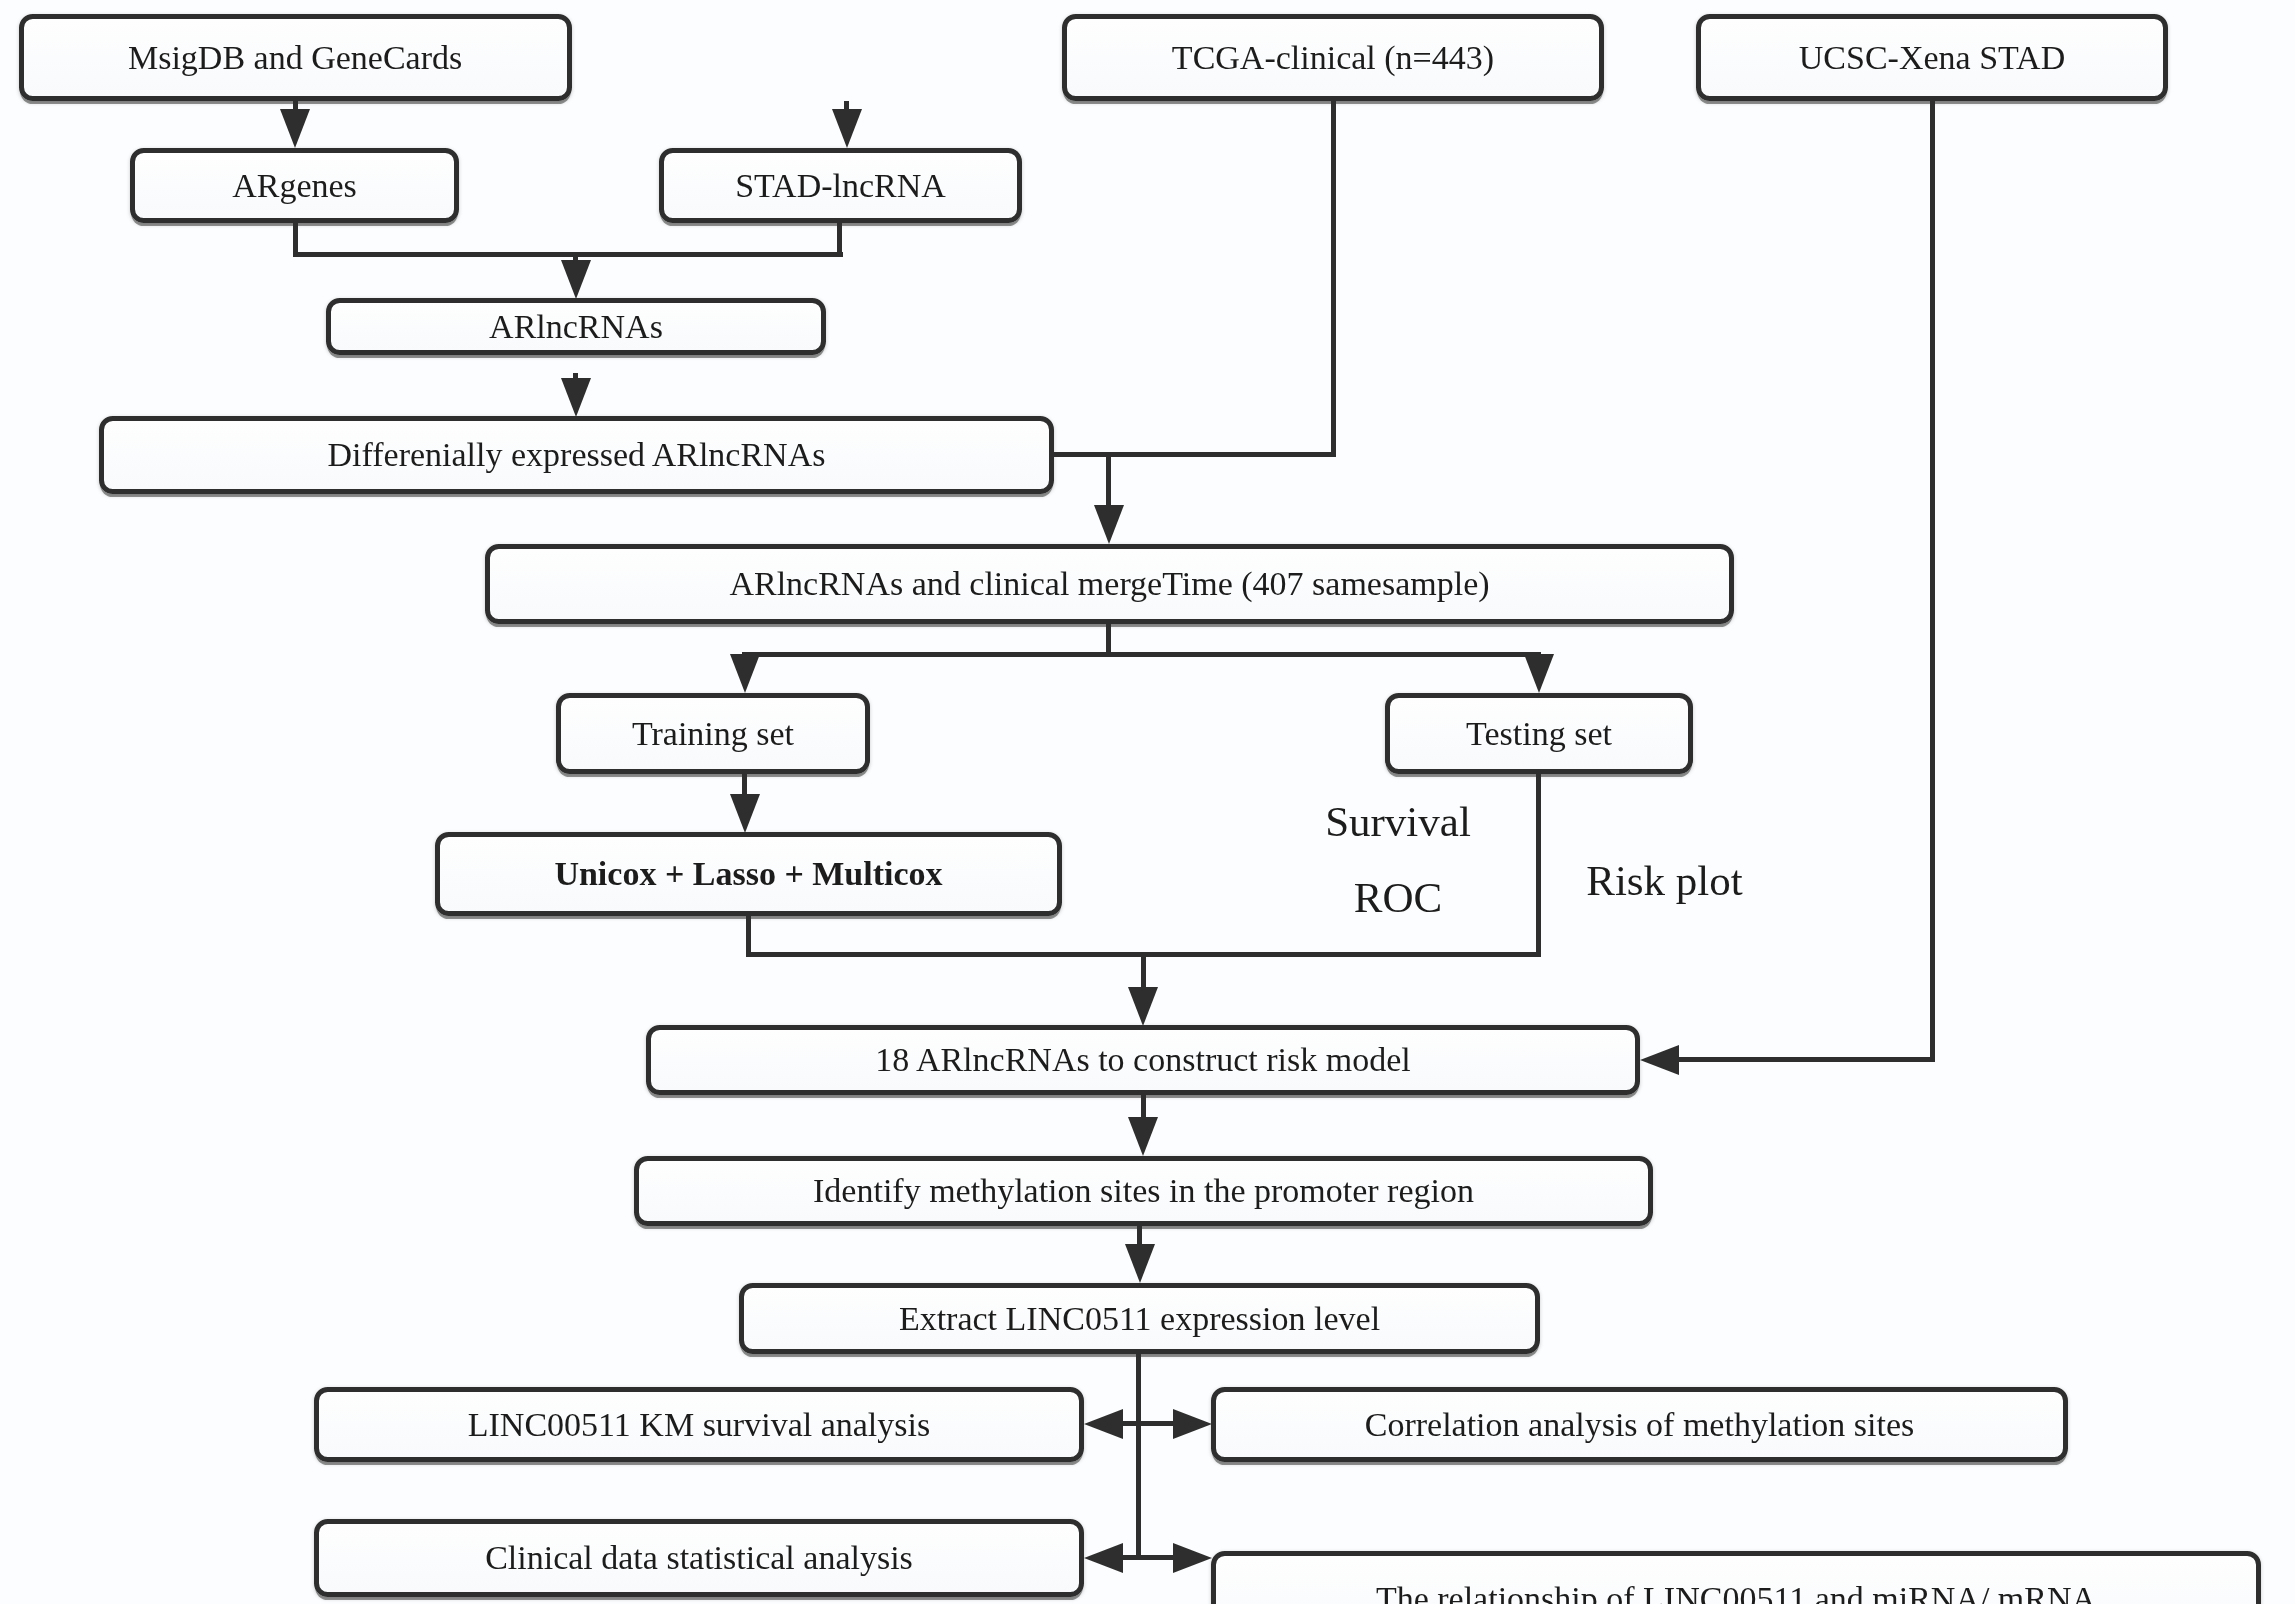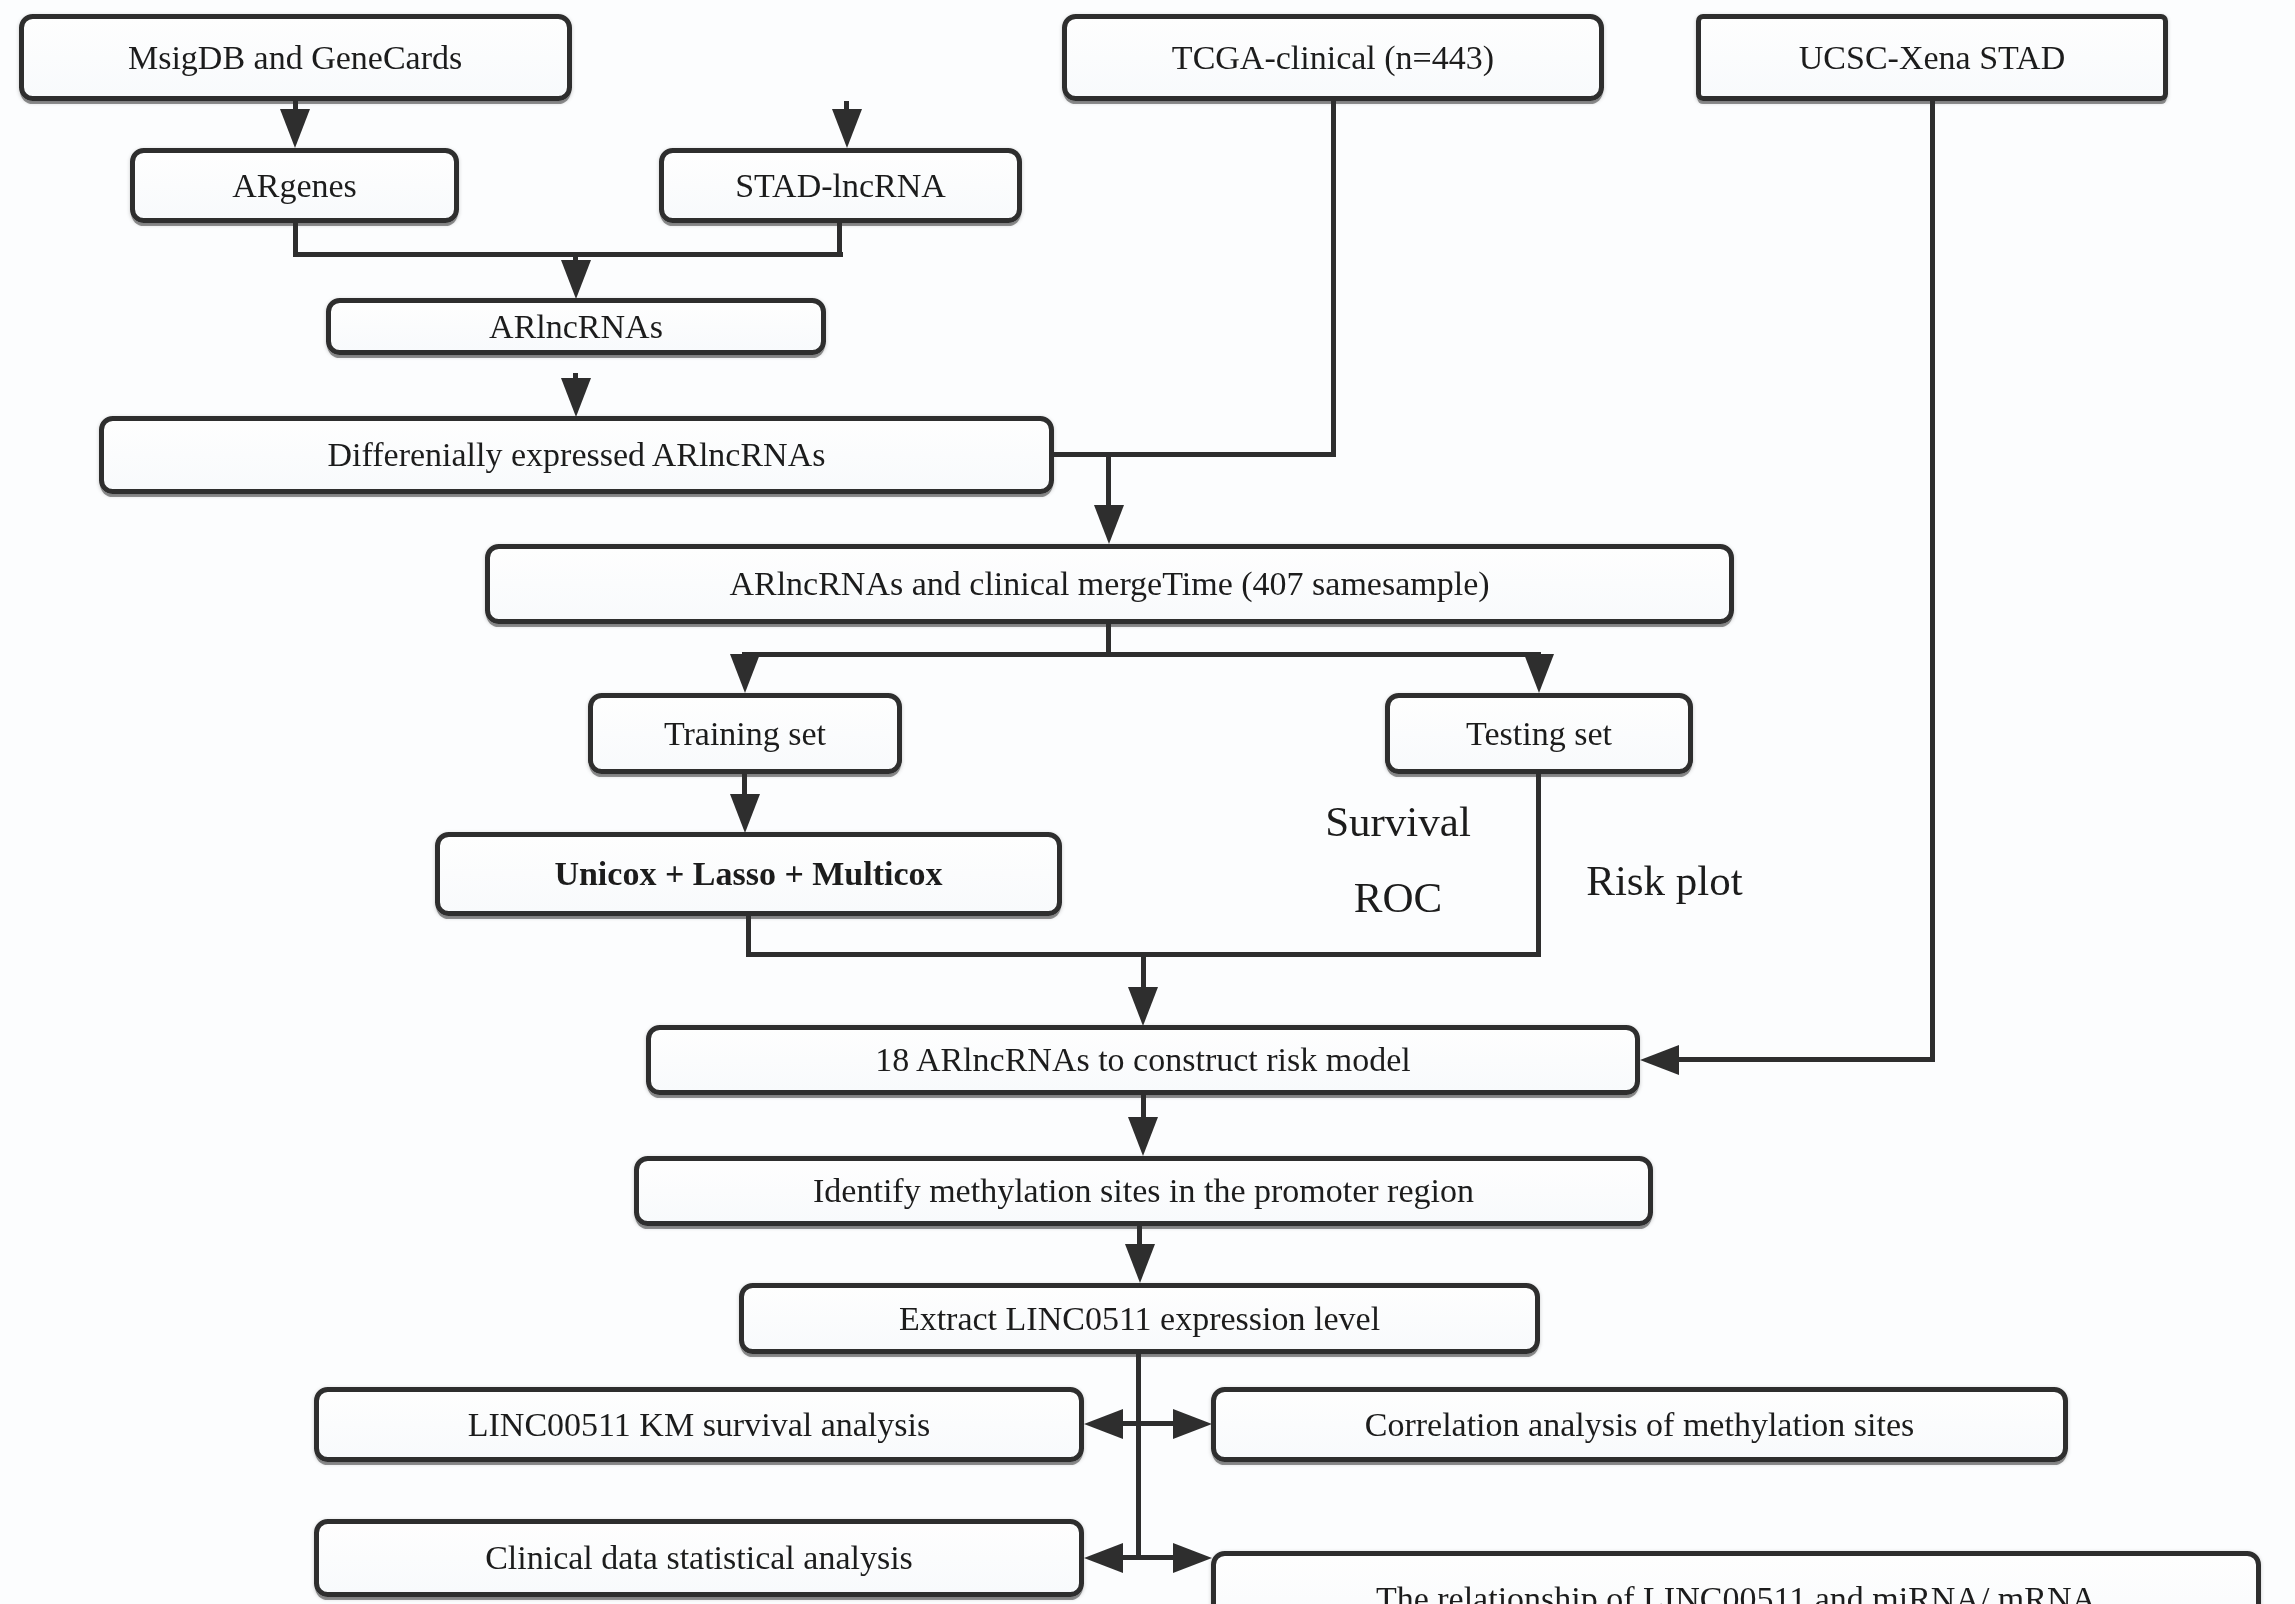--- a/index.html
+++ b/index.html
@@ -47,21 +47,21 @@
 <body>
 
 <div class="canvas">
 
   <div class="node" style="left:18.6px;top:14.3px;width:553px;height:87px;">
       <span>MsigDB and GeneCards</span>
     </div>
   <div class="node" style="left:1062px;top:14.3px;width:542px;height:87px;">
       <span>TCGA-clinical (n=443)</span>
     </div>
-  <div class="node" style="left:1696px;top:14.3px;width:472px;height:87px;border-radius:7px;">
+  <div class="node" style="left:1696px;top:14.3px;width:472px;height:87px;">
       <span>UCSC-Xena STAD</span>
     </div>
 
   <div class="node" style="left:130px;top:148px;width:329px;height:75px;">
       <span>ARgenes</span>
     </div>
   <div class="node" style="left:659px;top:148px;width:363px;height:75px;">
       <span>STAD-lncRNA</span>
     </div>
 
@@ -69,21 +69,21 @@
       <span>ARlncRNAs</span>
     </div>
   <div class="node" style="left:99px;top:416px;width:955px;height:78px;">
       <span>Differenially expressed ARlncRNAs</span>
     </div>
 
   <div class="node" style="left:485px;top:544px;width:1249px;height:80px;">
       <span>ARlncRNAs and clinical mergeTime (407 samesample)</span>
     </div>
 
-  <div class="node" style="left:588px;top:693px;width:314px;height:81px;">
+  <div class="node" style="left:556px;top:693px;width:314px;height:81px;">
       <span>Training set</span>
     </div>
   <div class="node" style="left:1385px;top:693px;width:308px;height:81px;">
       <span>Testing set</span>
     </div>
 
   <div class="node" style="left:435px;top:832px;width:627px;height:84px;font-weight:bold;">
       <span>Unicox + Lasso + Multicox</span>
     </div>
 

